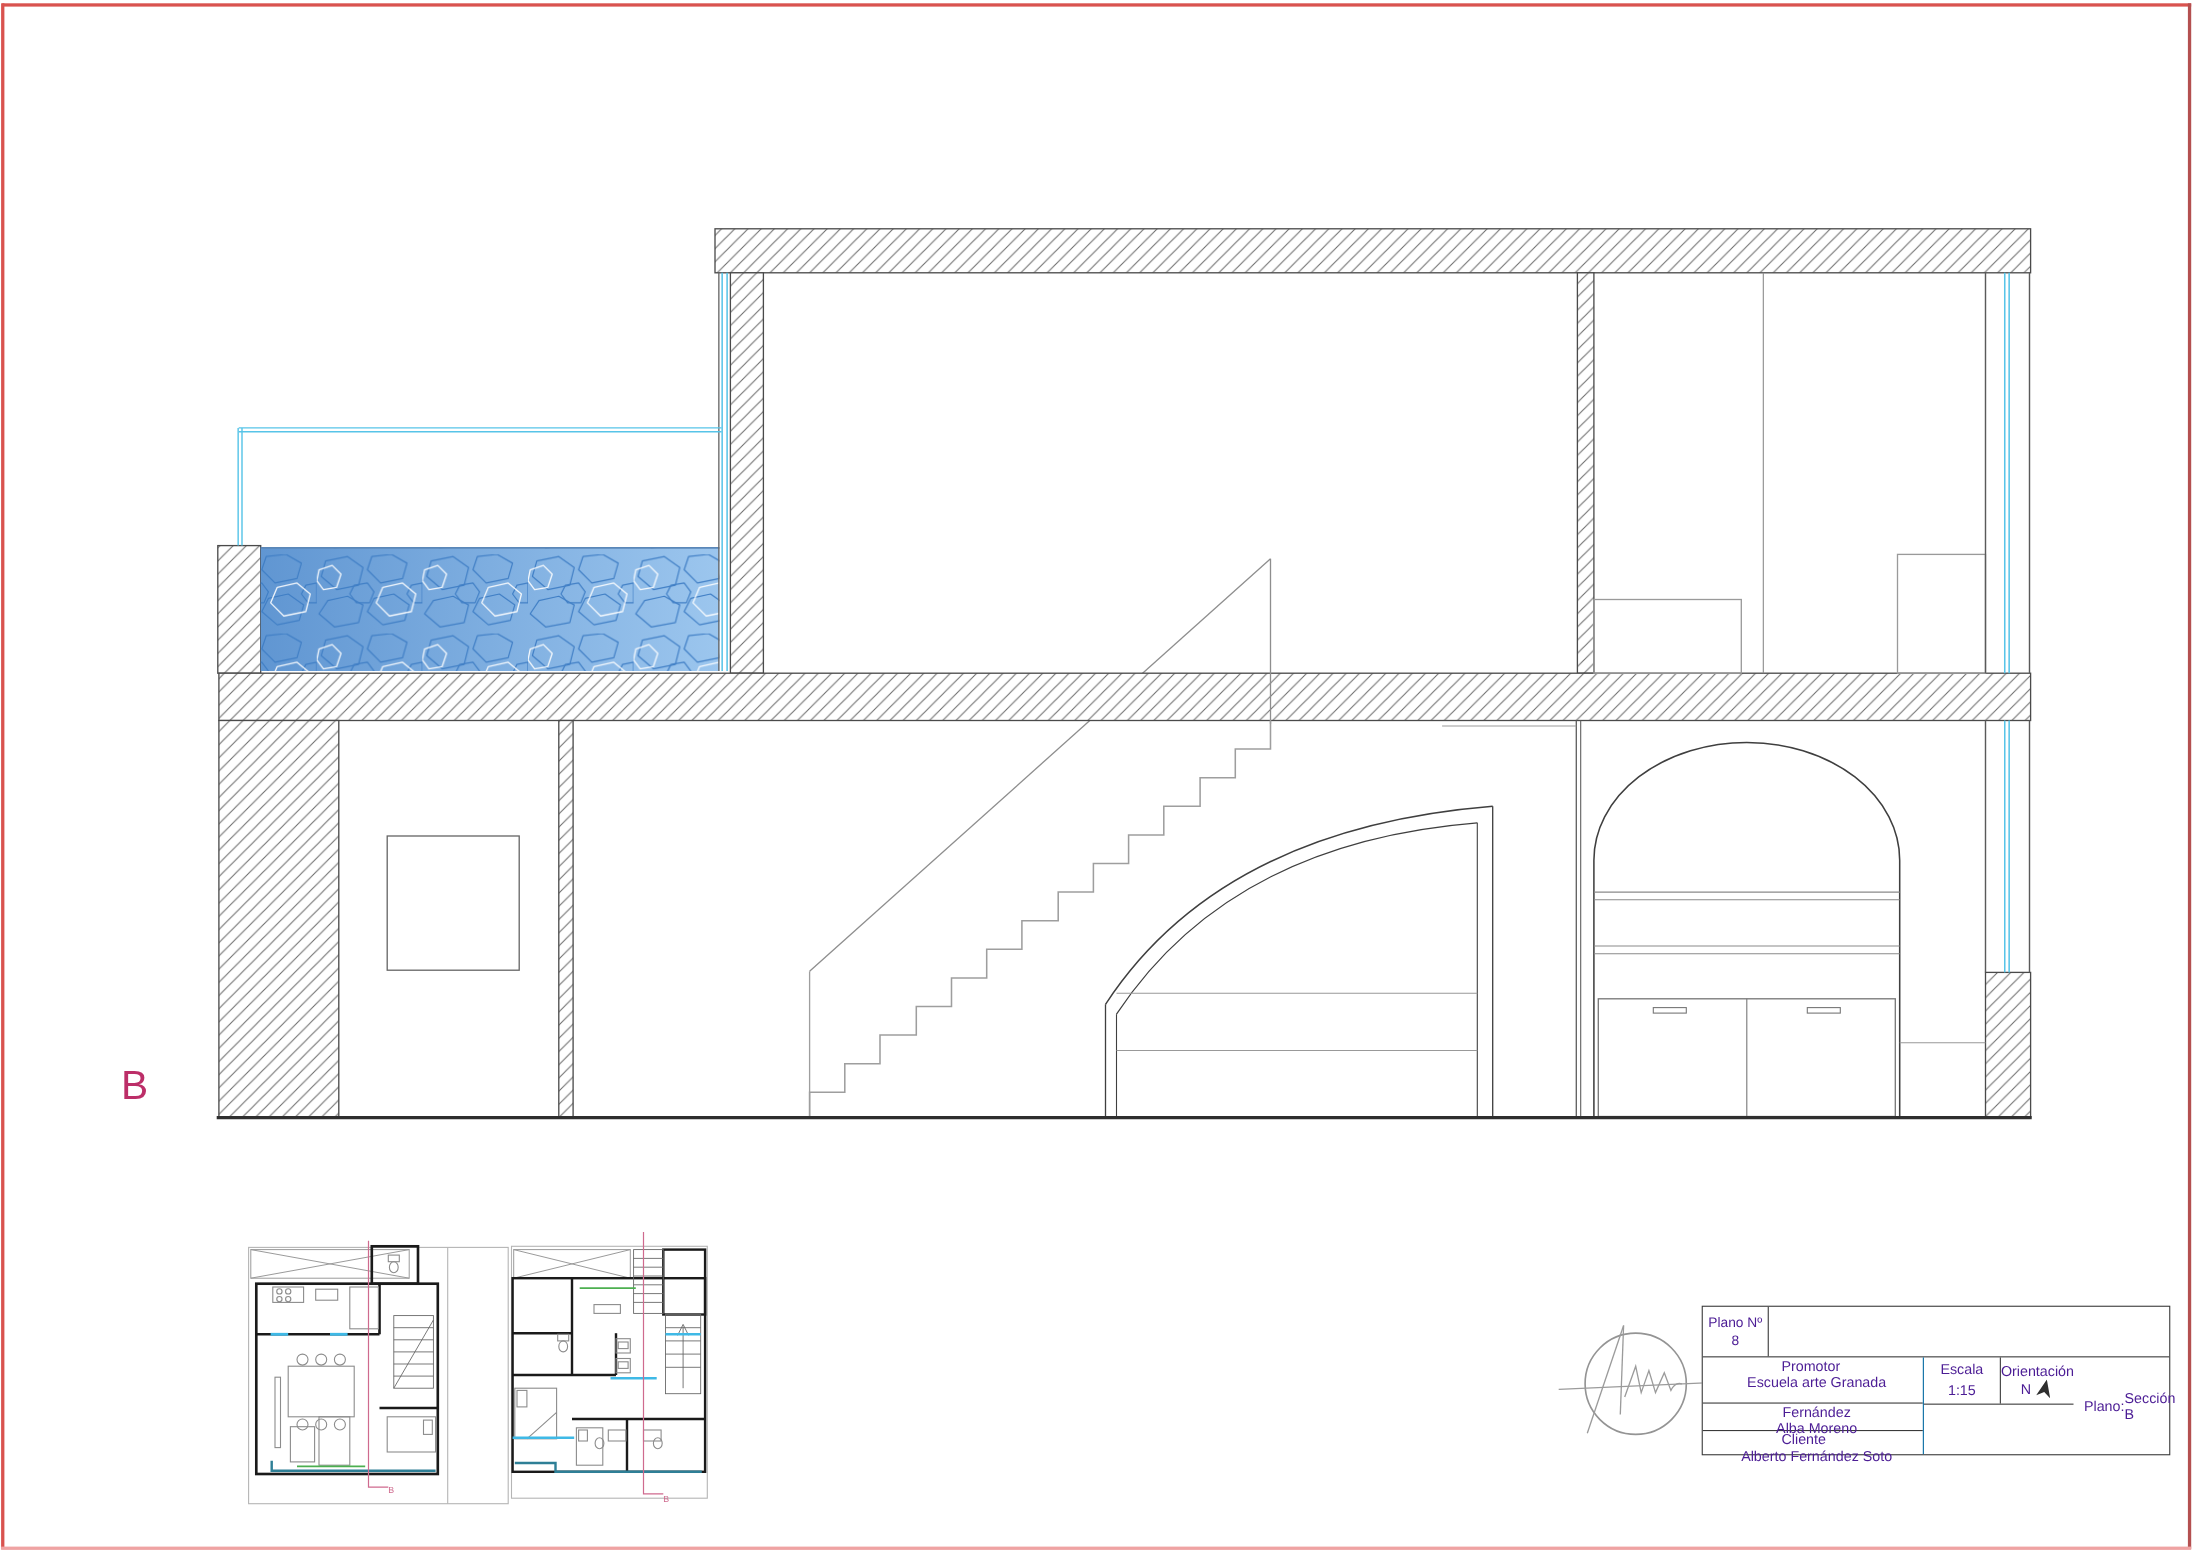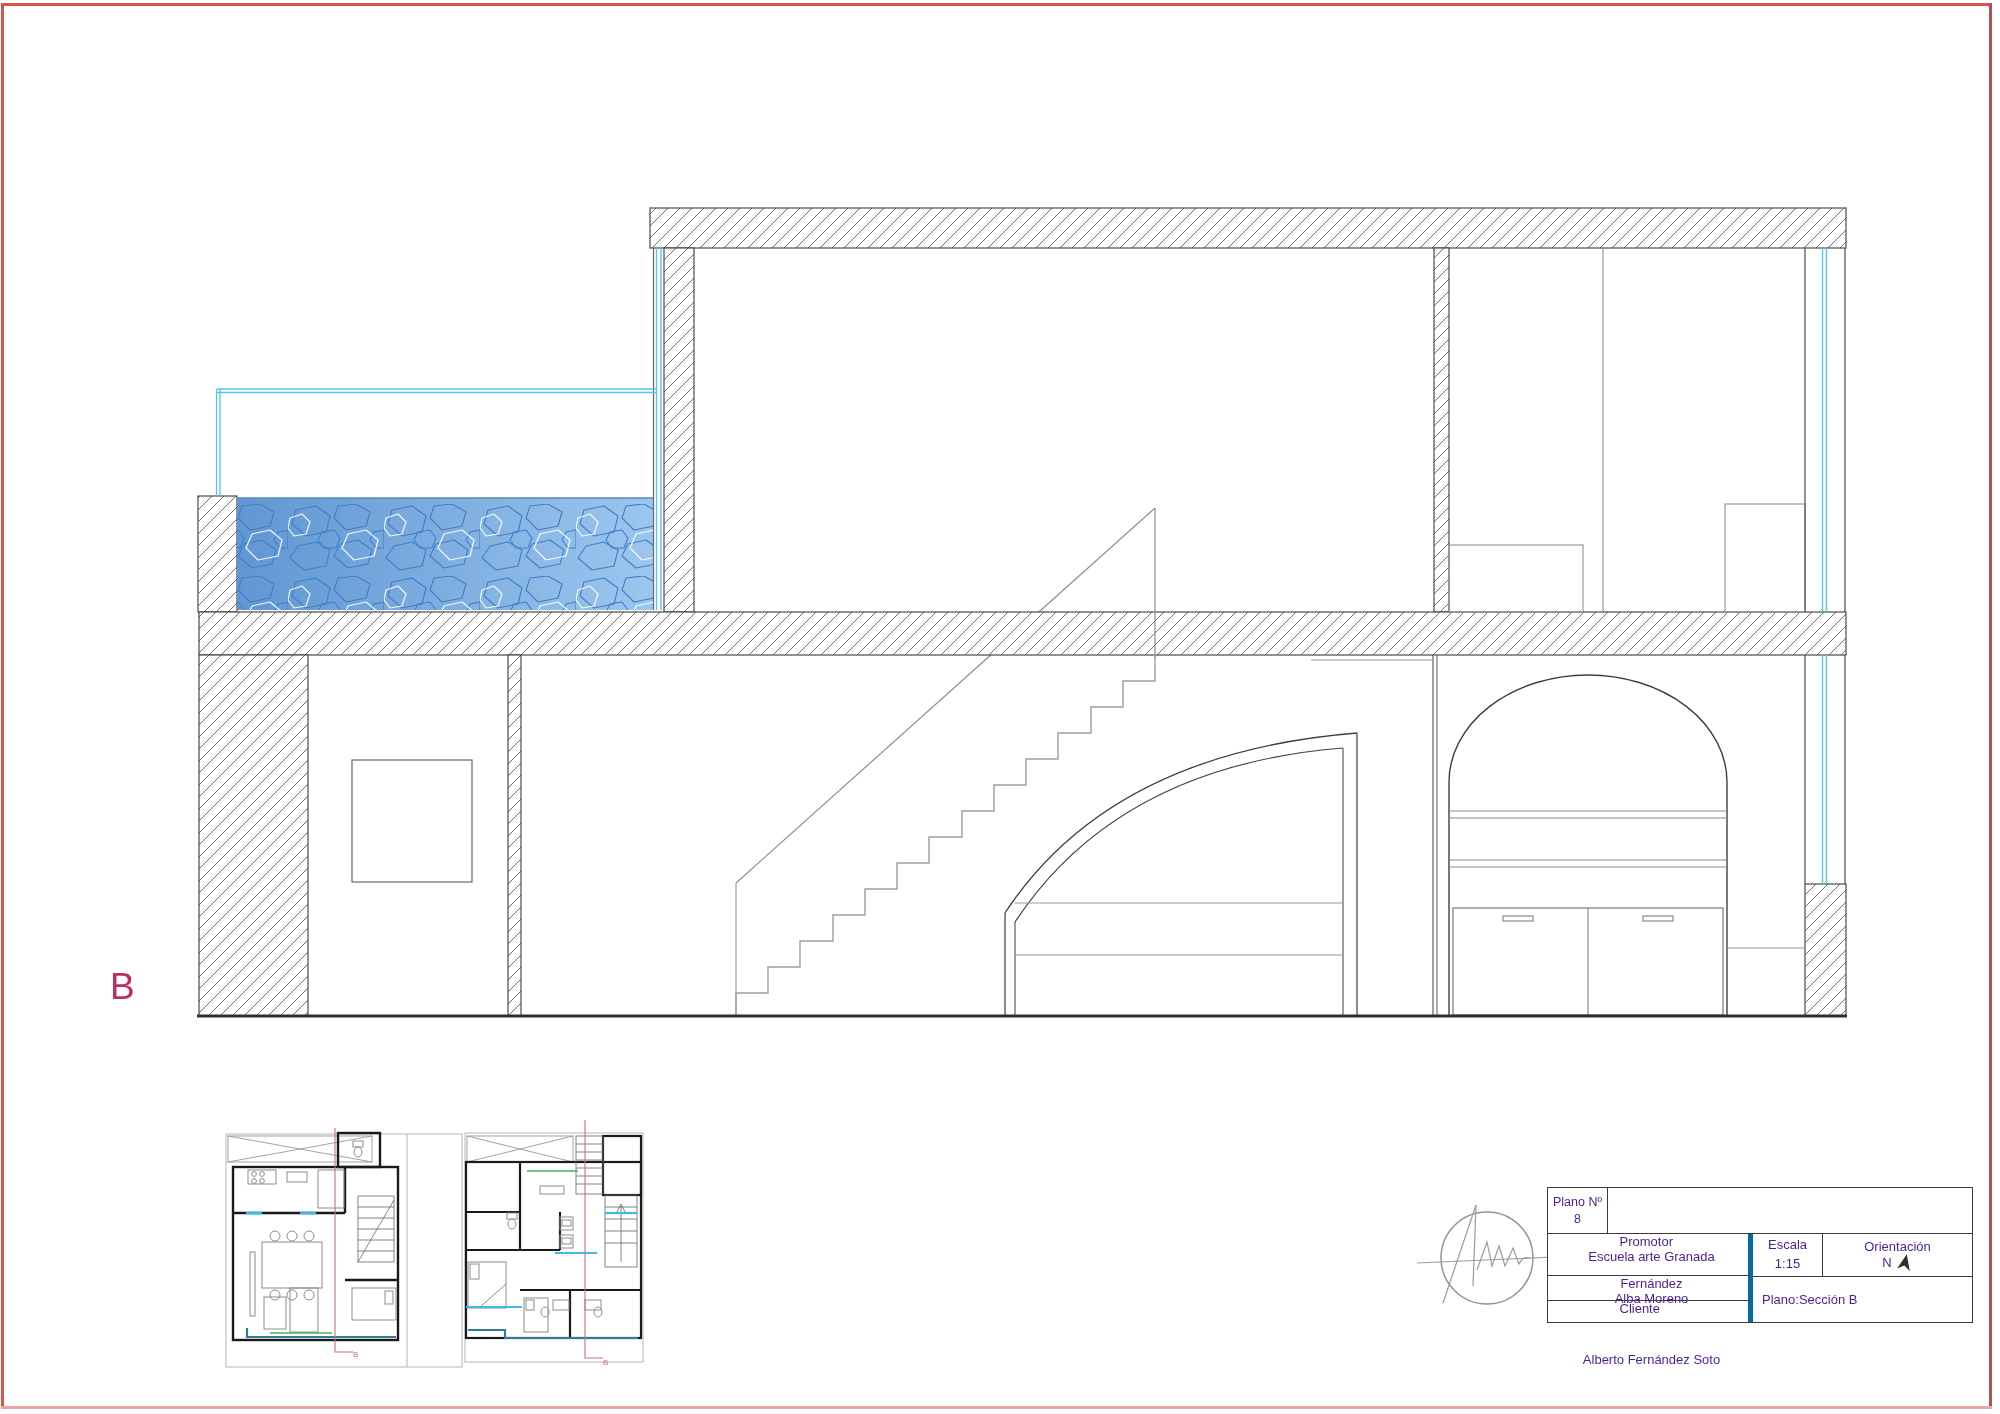--- a/index.html
+++ b/index.html
@@ -22,23 +22,23 @@
   .tb-row1{display:flex;height:45px;border-bottom:1px solid #3a3a3a;flex:none;}
   .tb-planono{width:59px;border-right:1px solid #3a3a3a;display:flex;flex-direction:column;
               align-items:center;justify-content:center;font-size:12.5px;line-height:1.3;flex:none;}
   .tb-proyecto{flex:1;display:flex;align-items:center;padding-left:11px;}
   .tb-proyecto .val{margin-left:20px;}
   .tb-main{flex:1;display:flex;min-height:0;}
   .tb-left{width:200px;display:flex;flex-direction:column;flex:none;}
   .tb-left-row{display:flex;align-items:center;padding-left:7px;box-sizing:border-box;flex-direction:column;}
   .row-promotor{height:42px;border-bottom:1px solid #3a3a3a;flex:none;}
   .row-disenador{height:25px;border-bottom:1px solid #3a3a3a;flex:none;}
-  .row-cliente{flex:1;gap:36px;}
+  .row-cliente{flex:1;}
   .lblw{display:inline-block;width:64px;flex:none;}
-  .tb-right{flex:1;border-left:5px solid #0369a1;display:flex;flex-direction:column;}
+  .tb-right{flex:1;border-left:1px solid #0369a1;display:flex;flex-direction:row;}
   .tb-right-top{height:42px;display:flex;border-bottom:1px solid #3a3a3a;flex:none;}
   .tb-escala{width:69px;border-right:1px solid #3a3a3a;display:flex;flex-direction:column;
              align-items:center;justify-content:center;line-height:1.45;flex:none;}
   .tb-orient{flex:1;display:flex;flex-direction:column;align-items:center;justify-content:center;line-height:1.2;}
   .tb-orient-n{display:flex;align-items:center;gap:5px;}
   .tb-plano{flex:1;display:flex;align-items:center;padding-left:9px;}
   .tb-plano .val{}
   svg{display:block;}
 </style>
 </head>

